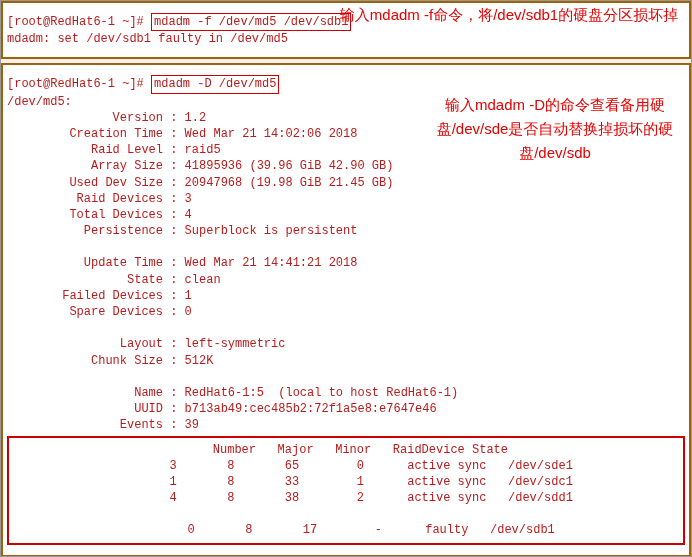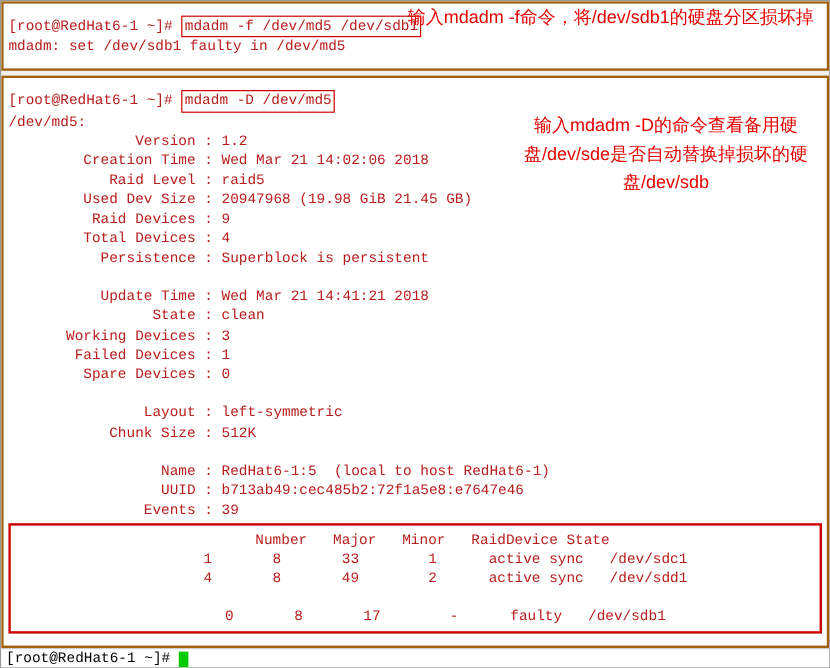--- a/index.html
+++ b/index.html
@@ -68,43 +68,44 @@
 <div class="terminal-section">
   <span class="prompt">[root@RedHat6-1 ~]#</span>
   <span class="boxed-cmd">
     <span>mdadm -D /dev/md5</span>
   </span>
   <div>/dev/md5:</div>
   <div id="info-lines">
       <div class="info-line">        Version : 1.2</div>
       <div class="info-line">  Creation Time : Wed Mar 21 14:02:06 2018</div>
       <div class="info-line">     Raid Level : raid5</div>
+      <div class="info-line">     Array Size : 41895936 (39.96 GiB 42.90 GB)</div>
       <div class="info-line">  Used Dev Size : 20947968 (19.98 GiB 21.45 GB)</div>
-      <div class="info-line">   Raid Devices : 9</div>
+      <div class="info-line">   Raid Devices : 3</div>
       <div class="info-line">  Total Devices : 4</div>
       <div class="info-line">    Persistence : Superblock is persistent</div>
       <div class="info-line">&nbsp;</div>
       <div class="info-line">    Update Time : Wed Mar 21 14:41:21 2018</div>
       <div class="info-line">          State : clean</div>
-      <div class="info-line">Working Devices : 3</div>
       <div class="info-line"> Failed Devices : 1</div>
       <div class="info-line">  Spare Devices : 0</div>
       <div class="info-line">&nbsp;</div>
       <div class="info-line">         Layout : left-symmetric</div>
       <div class="info-line">     Chunk Size : 512K</div>
       <div class="info-line">&nbsp;</div>
       <div class="info-line">           Name : RedHat6-1:5  (local to host RedHat6-1)</div>
       <div class="info-line">           UUID : b713ab49:cec485b2:72f1a5e8:e7647e46</div>
       <div class="info-line">         Events : 39</div>
     </div>
   <div class="table-box">
     <div class="table-row">    Number   Major   Minor   RaidDevice State</div>
     <div id="table-rows">
+        <div class="table-row">       3       8       65        0      active sync   /dev/sde1</div>
         <div class="table-row">       1       8       33        1      active sync   /dev/sdc1</div>
-        <div class="table-row">       4       8       49        2      active sync   /dev/sdd1</div>
+        <div class="table-row">       4       8       38        2      active sync   /dev/sdd1</div>
         <div class="table-row">&nbsp;</div>
         <div class="table-row">       0       8       17        -      faulty   /dev/sdb1</div>
       </div>
   </div>
 </div>
 
 <div class="last-prompt">
   <span>[root@RedHat6-1 ~]#</span>
   <span class="cursor"></span>
 </div>

